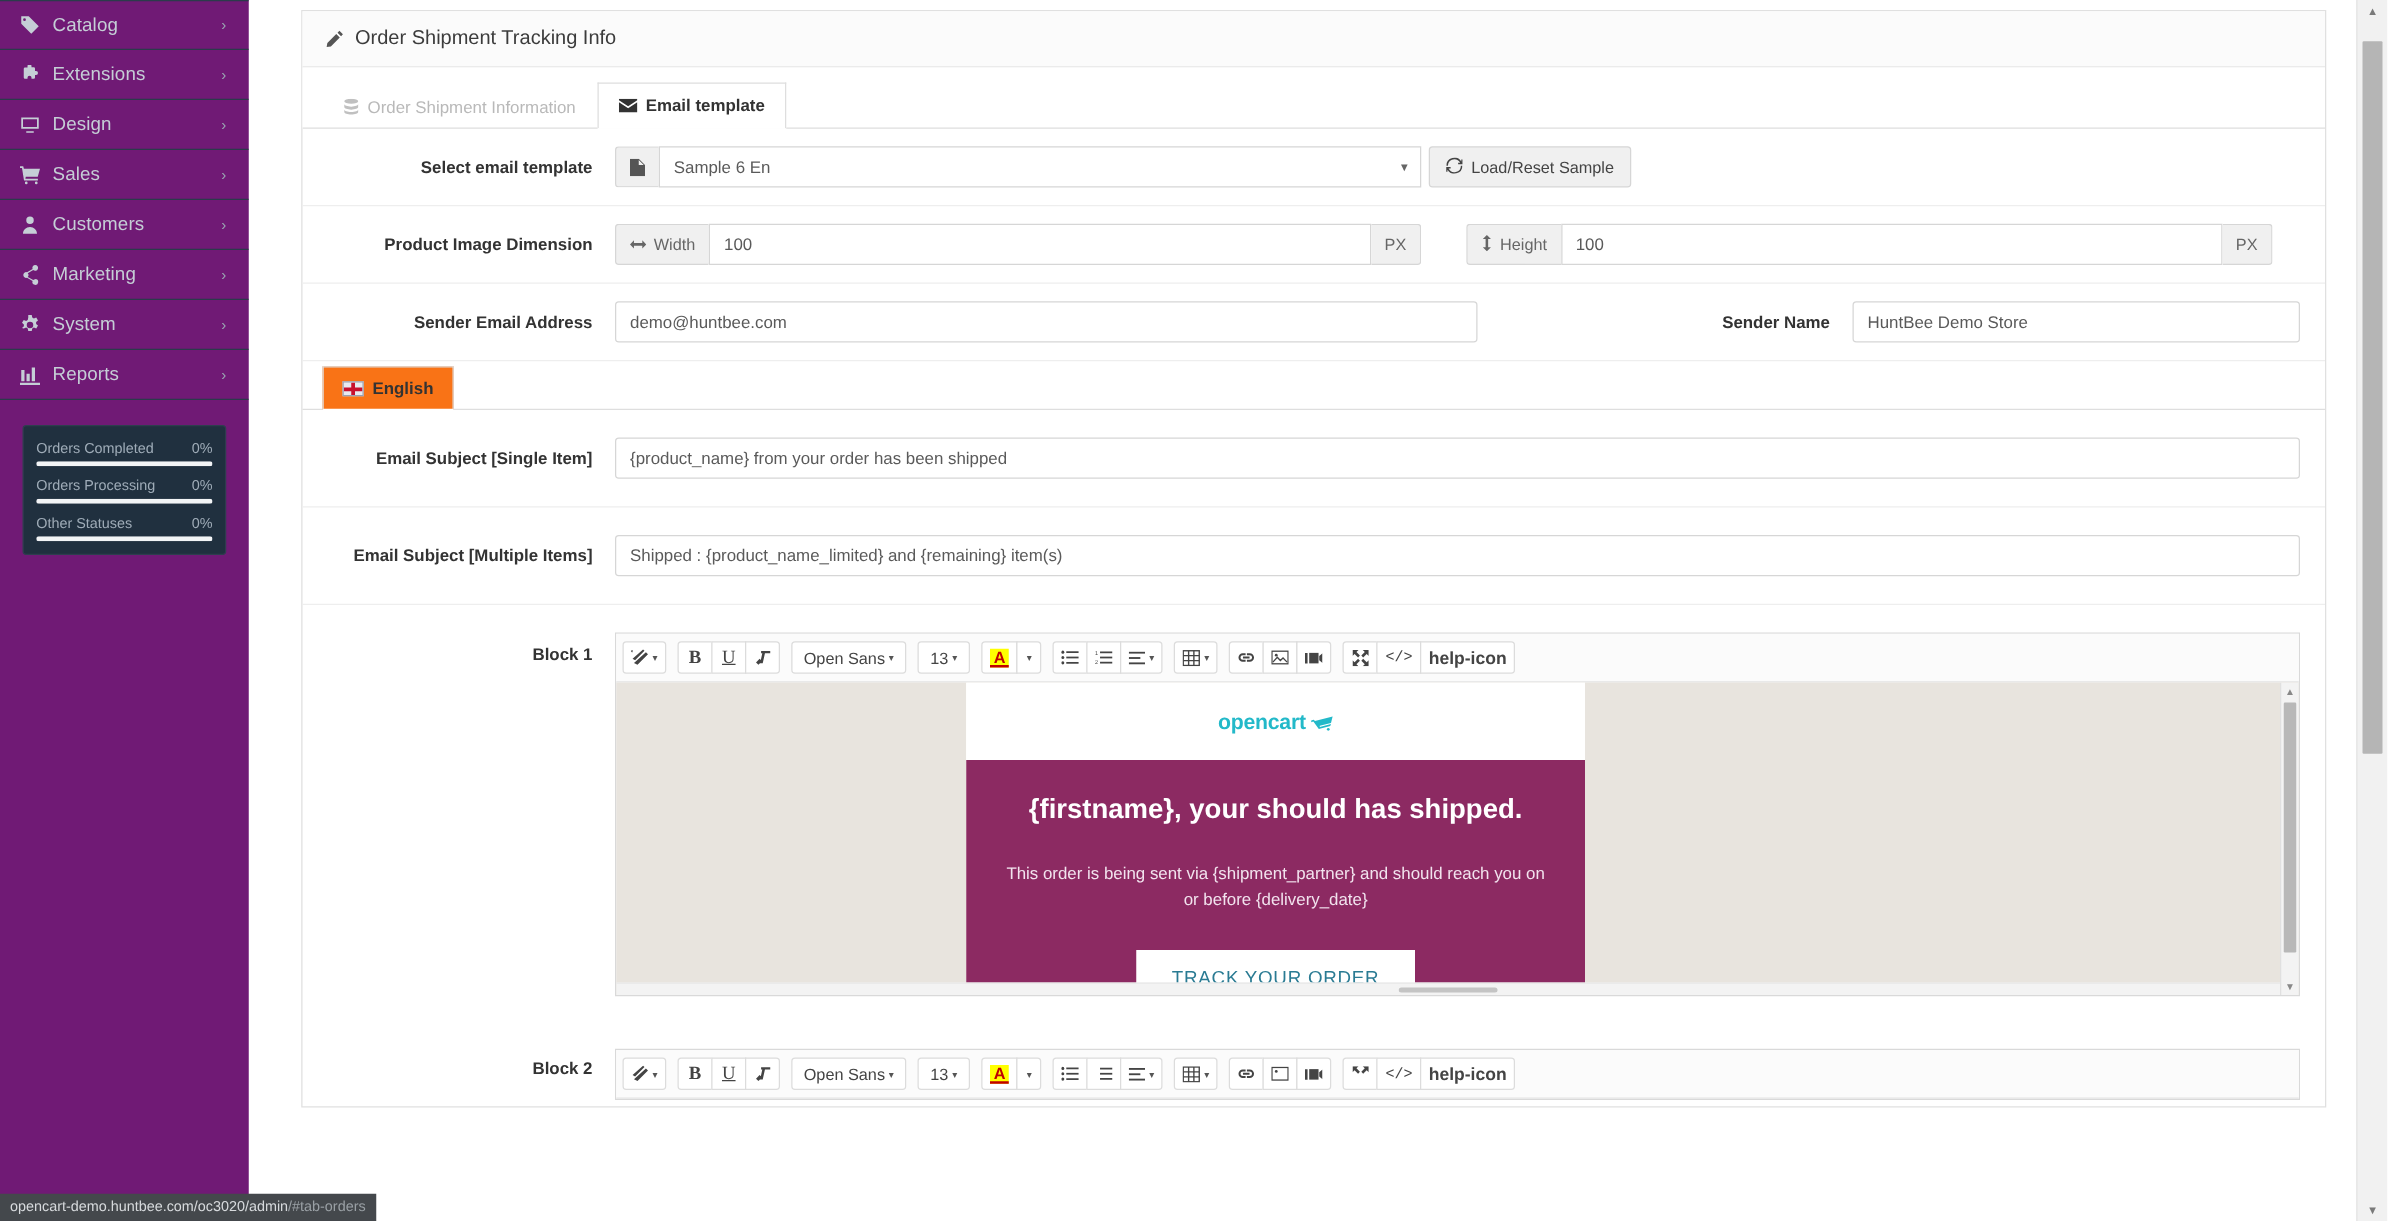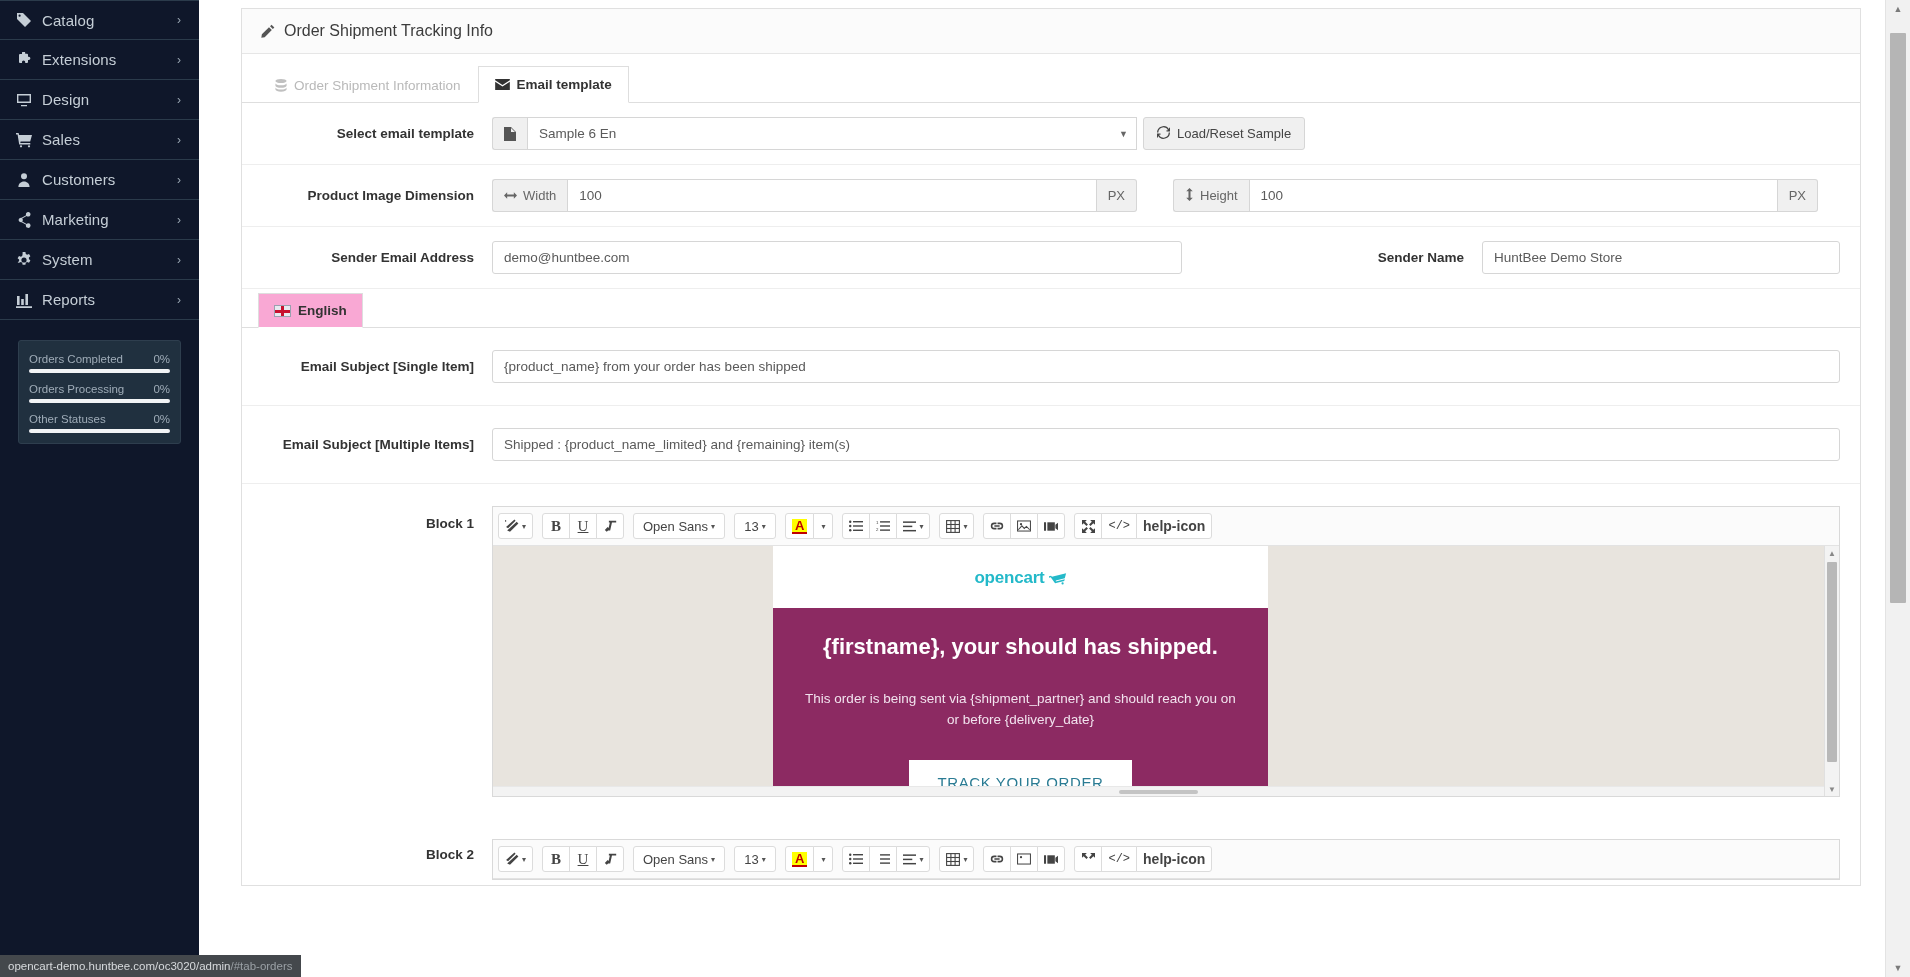--- a/index.html
+++ b/index.html
@@ -9,21 +9,21 @@
     overflow: hidden;
     font-family: "Liberation Sans", sans-serif;
     background: #ffffff;
   }
   body { position: relative; }
 
   
   #sidebar {
     position: absolute; left: 0; top: 0;
     width: 199px; height: 977px;
-    background: #0f172a;
+    background: #701a75;
     color: #cdd6dd;
     overflow: hidden;
   }
   .nav-item {
     display: flex; align-items: center;
     height: 40px;
     padding: 0 18px 0 16px;
     border-bottom: 1px solid #2b3b4b;
     font-size: 15px;
     color: #c5ced6;
@@ -178,21 +178,21 @@
     display: flex; align-items: flex-end;
     padding-left: 16px;
     border-bottom: 1px solid #dedede;
     margin-top: 4px;
   }
   .lang-tab {
     display: flex; align-items: center; gap: 7px;
     padding: 9px 15px;
     font-size: 13.5px; font-weight: bold; color: #333;
     border: 1px solid #dedede; border-bottom: 1px solid #fff;
-    margin-bottom: -1px; background: #f9a8d4; cursor: pointer;
+    margin-bottom: -1px; background: #f97316; cursor: pointer;
   }
   .flag-uk {
     width: 17px; height: 12px; display: inline-block;
     background: #e8eaf0; border: 1px solid #9aa0b0; position: relative;
     overflow: hidden;
   }
   .flag-uk:before {
     content: ""; position: absolute; left: 0; right: 0; top: 4px;
     height: 3px; background: #c8102e;
   }

